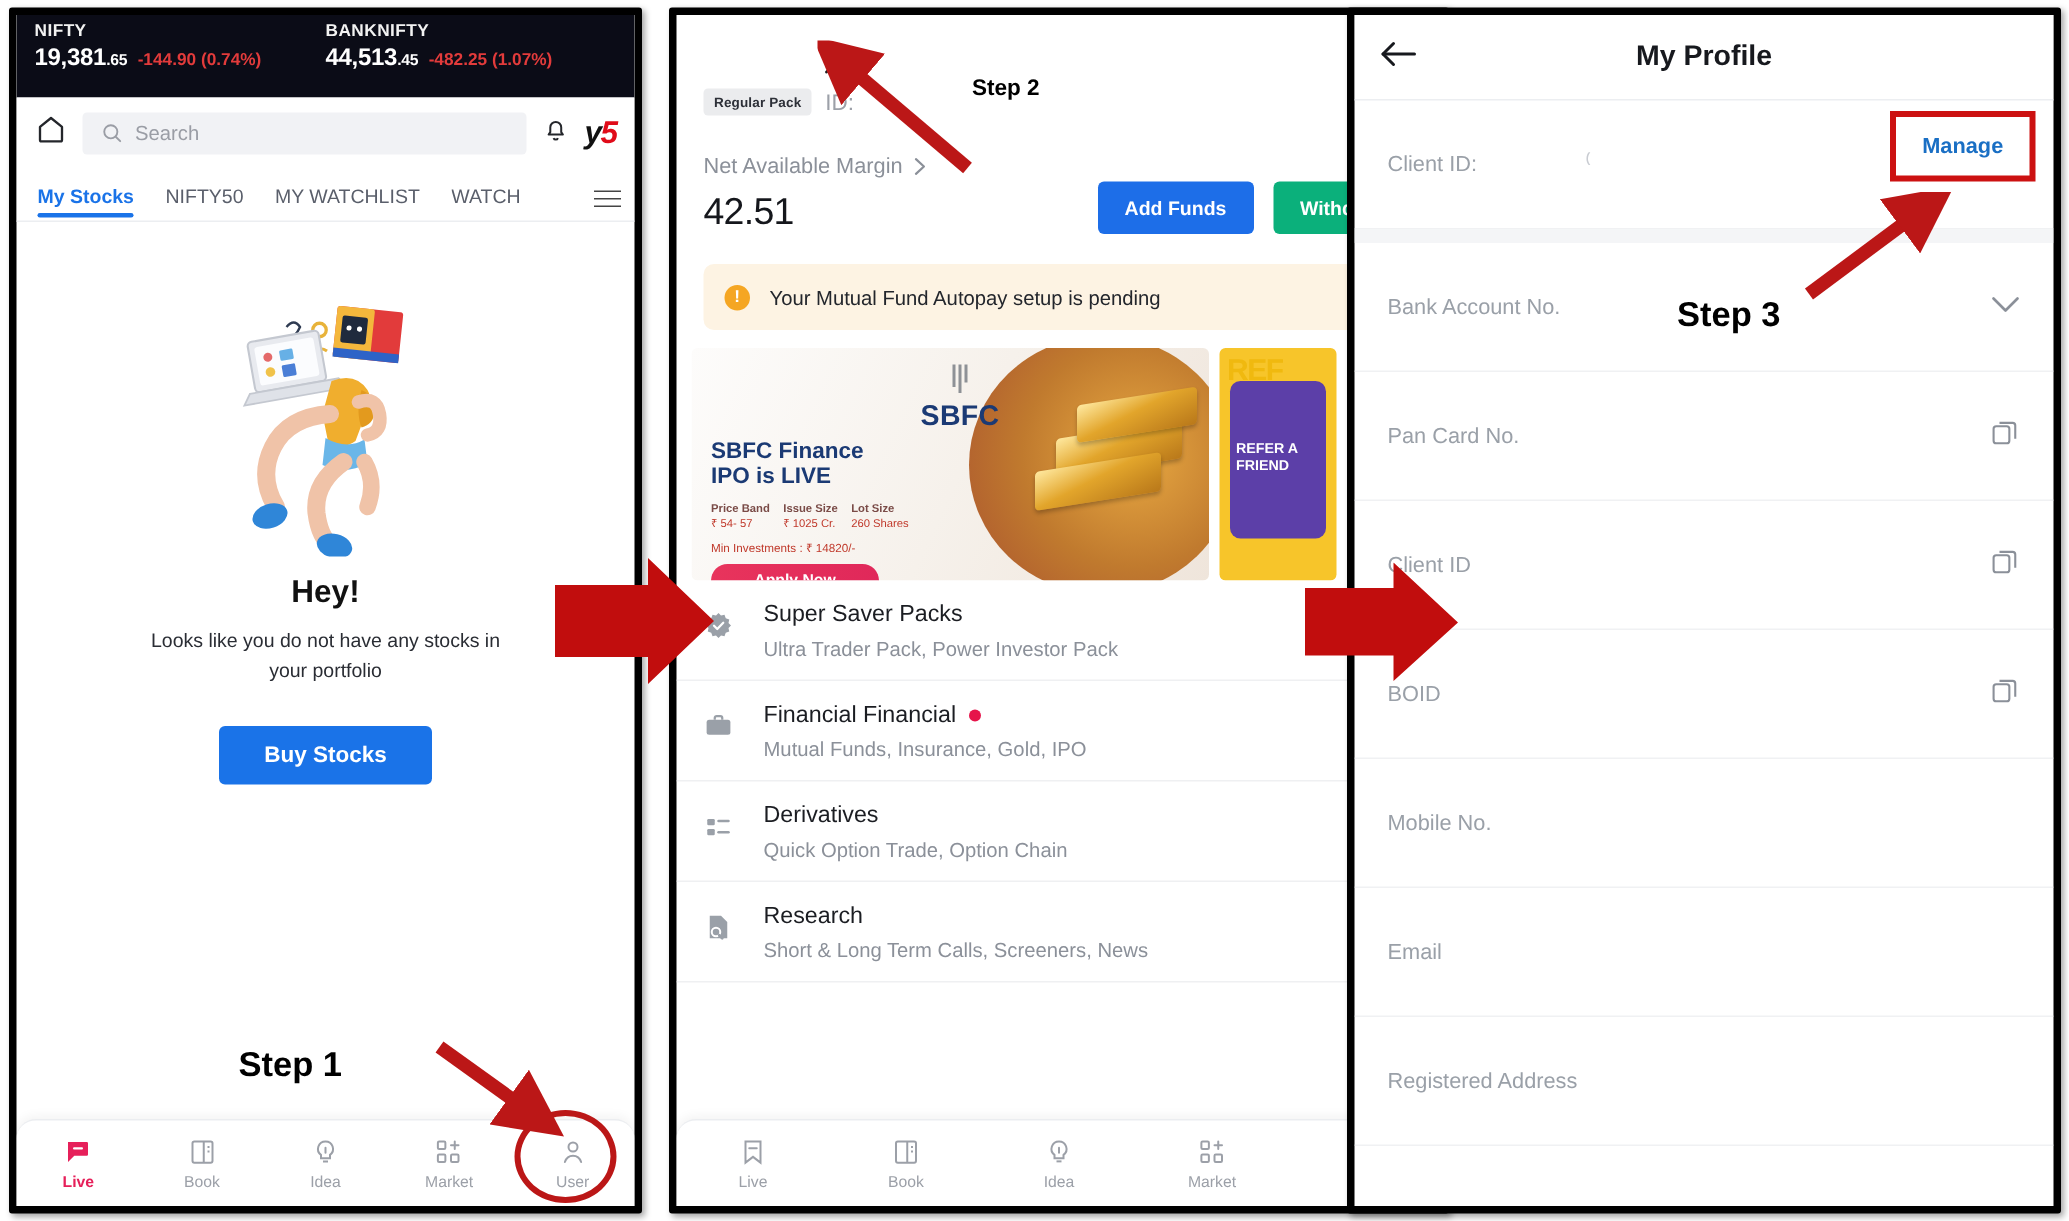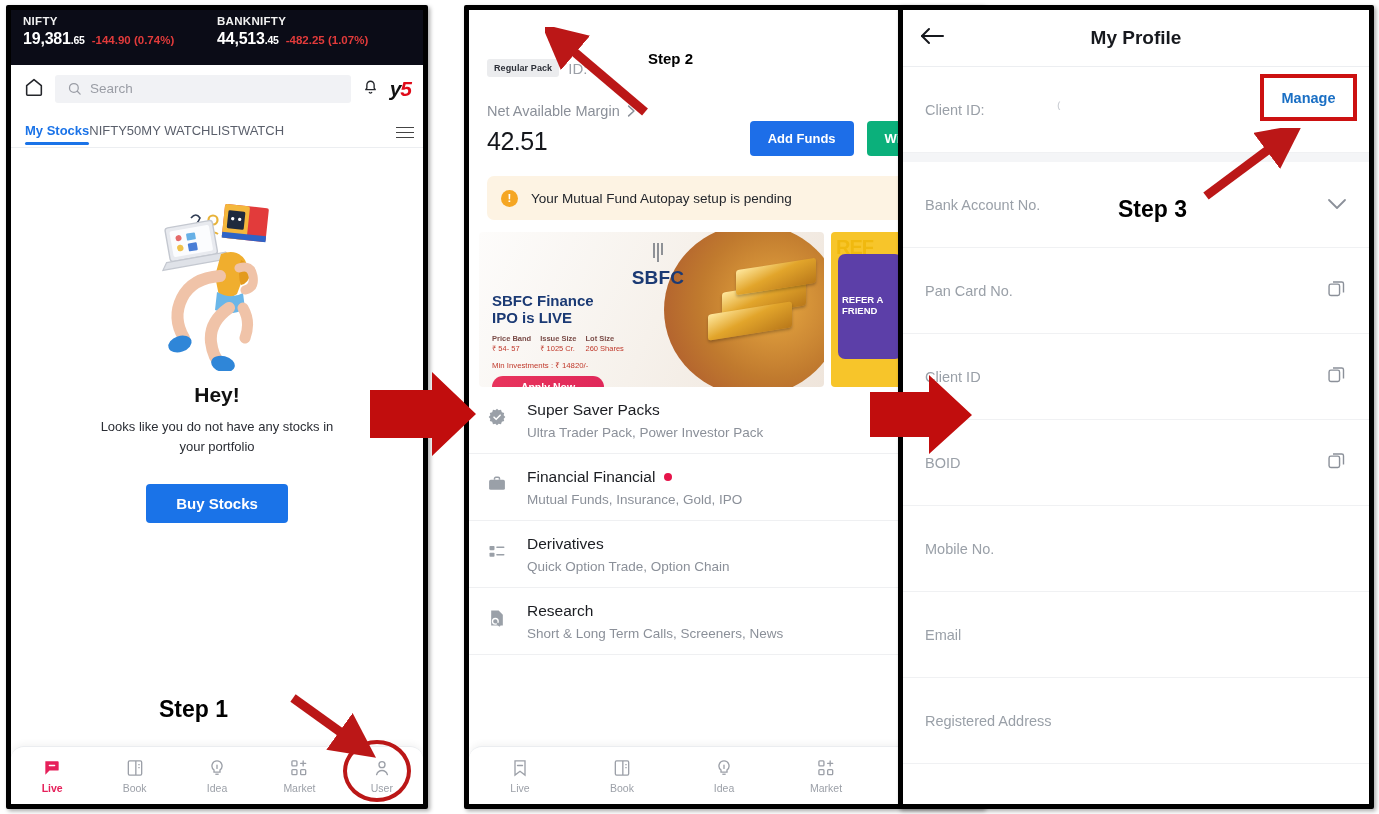--- a/index.html
+++ b/index.html
@@ -12,21 +12,21 @@
   .stage { position: relative; width: 1379px; height: 814px; background: #fff; }
 
   
   .phone {
     position: absolute; background: #fff;
     border: 5px solid #000; border-radius: 2px;
     overflow: hidden;
     box-shadow: 2px 2px 4px rgba(0,0,0,.35);
   }
   #phone1 { left: 6px;   top: 5px;  width: 422px; height: 804px; }
-  #phone2 { left: 464px; top: 5px;  width: 520px; height: 804px; }
+  #phone2 { left: 446px; top: 5px;  width: 520px; height: 804px; }
   #phone3 { left: 898px; top: 5px;  width: 476px; height: 804px; }
 
   
   .ticker-bar {
     background: #0b0c17; color: #fff;
     height: 55px; display: flex; padding: 5px 12px 0 12px;
   }
   .ticker { width: 50%; }
   .ticker .name { font-size: 11.5px; font-weight: bold; letter-spacing: .3px; color: #f2f2f2; }
   .ticker .row { display: flex; align-items: baseline; gap: 7px; margin-top: 3px; }
@@ -40,21 +40,21 @@
   }
   .search-box {
     flex: 1; height: 28px; background: #f1f2f5; border-radius: 3px;
     display: flex; align-items: center; gap: 8px; padding: 0 12px;
   }
   .search-box .ph { color: #9a9da5; font-size: 13.5px; }
   .logo-y5 { font-size: 21px; font-weight: bold; font-style: italic; letter-spacing: -1px; }
   .logo-y5 .y { color: #111; } .logo-y5 .five { color: #e00b19; }
 
   .tab-strip {
-    height: 36px; display: flex; align-items: center; 
+    height: 36px; display: flex; align-items: center; gap: 21px;
     padding: 0 14px; border-bottom: 1px solid #eceef1; position: relative;
     background: #fff;
   }
   .tab { font-size: 13px; color: #5a5f6b; white-space: nowrap; position: relative; padding-bottom: 7px; padding-top: 8px; }
   .tab.active { color: #1a73e8; font-weight: bold; }
   .tab.active::after {
     content: ""; position: absolute; left: 0; right: 0; bottom: 0;
     height: 2.5px; background: #1a73e8; border-radius: 2px;
   }
   .tab.clipped { overflow: hidden; max-width: 50px; }

